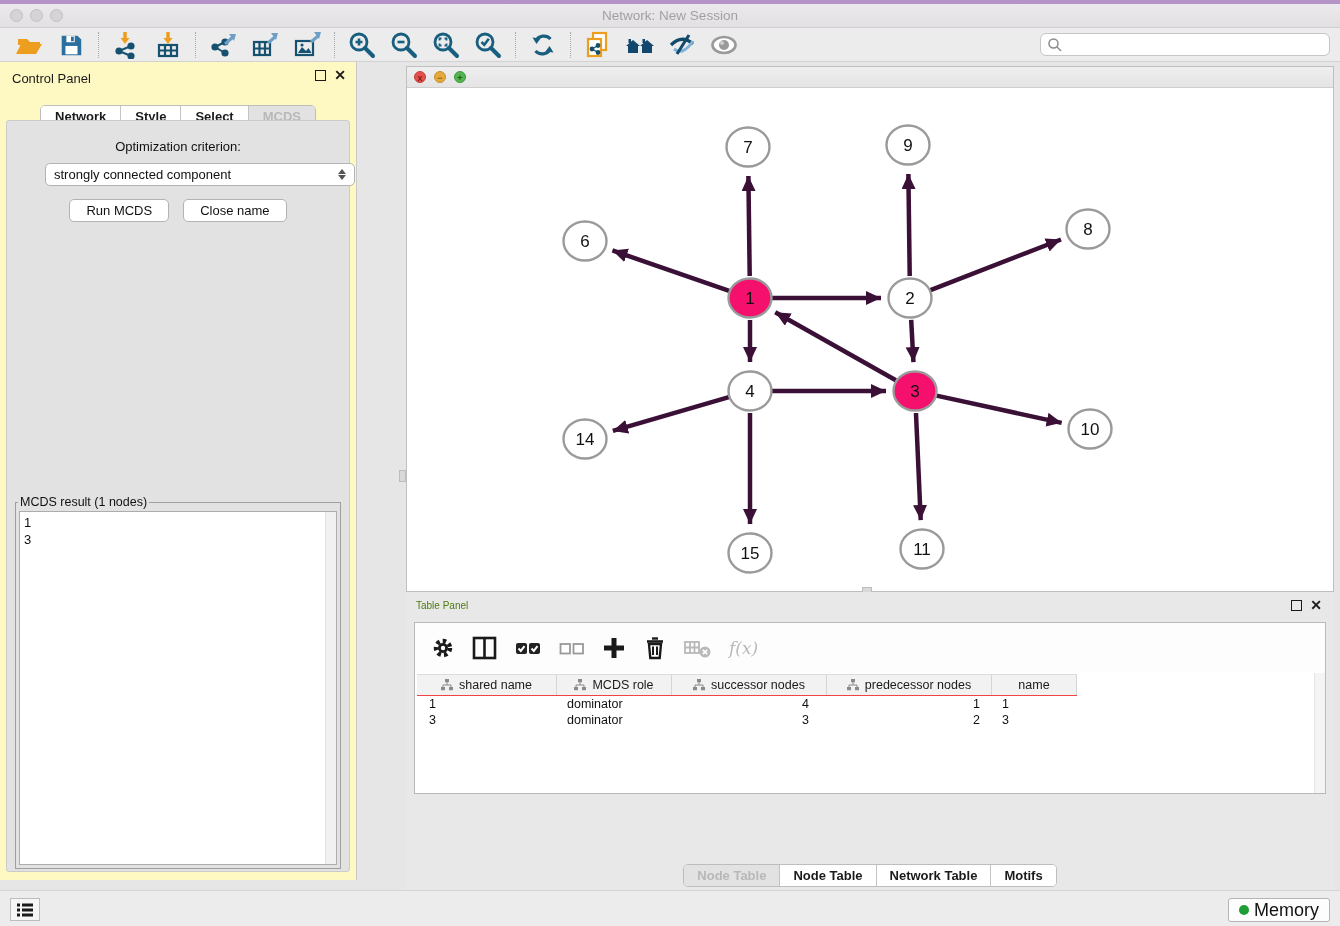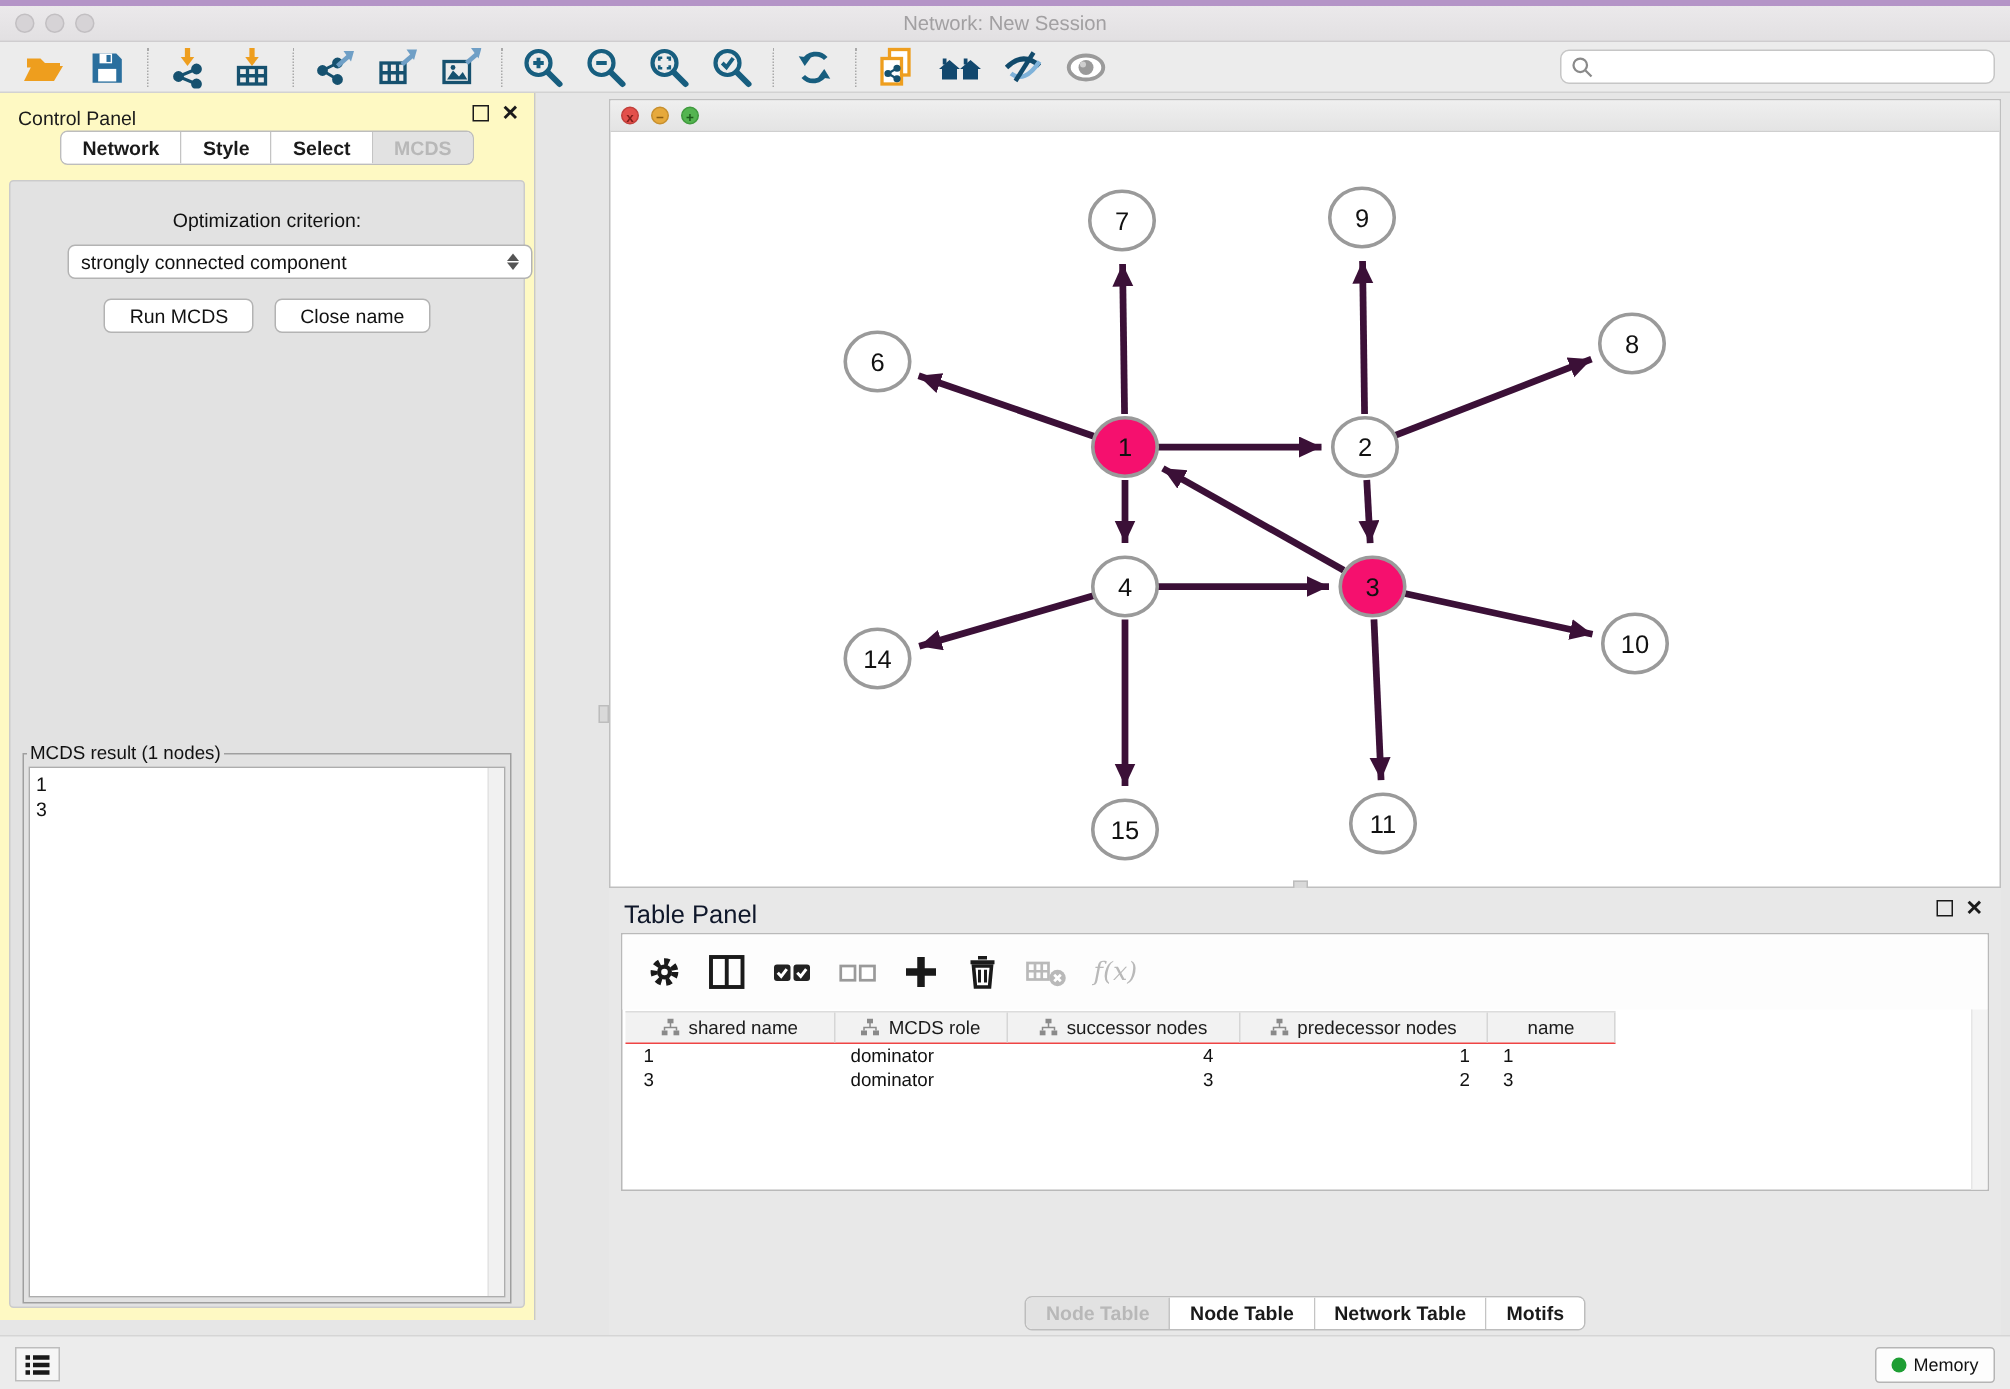--- a/index.html
+++ b/index.html
@@ -20,21 +20,21 @@
   .search-wrap { position:absolute; right:10px; top:5px; width:290px; height:23px; background:#fff; border:1px solid #c6c6c6; border-radius:6px; display:flex; align-items:center; padding-left:6px; }
   .search-wrap input { border:none; outline:none; flex:1; font-size:12px; background:transparent; font-family:"Liberation Sans", sans-serif; }
 
   
   .control-panel { position:absolute; left:0; top:62px; width:357px; height:818px; background:#fef9c3; border-right:1px solid #c9c9c9; }
   .panel-head { position:absolute; left:12px; top:9px; font-size:13px; color:#1a1a1a; }
   .panel-icons { position:absolute; right:10px; top:8px; display:flex; gap:8px; align-items:center; }
   .float-box { width:11px; height:11px; border:1.5px solid #1a1a1a; background:transparent; }
   .close-x { font-size:14px; font-weight:bold; color:#1a1a1a; line-height:11px; }
 
-  .cp-tabs { position:absolute; left:0; right:0; top:25px; display:flex; justify-content:center; }
+  .cp-tabs { position:absolute; left:0; right:0; top:43px; display:flex; justify-content:center; }
   .tabgroup { display:flex; border:1px solid #bdbdbd; border-radius:5px; overflow:hidden; background:#fff; }
   .tabgroup .tab { padding:3px 14px; font-size:13px; font-weight:bold; color:#1a1a1a; background:#fff; border-right:1px solid #c4c4c4; }
   .tabgroup .tab:last-child { border-right:none; }
   .tabgroup .tab.active { background:#e2e2e2; color:#b8b8b8; }
 
   .cp-content { position:absolute; left:6px; right:6px; top:58px; bottom:8px; background:#e2e2e2; border:1px solid #cbcbcb; border-radius:3px; }
   .opt-label { position:absolute; left:0; right:0; top:18px; text-align:center; font-size:13px; color:#111; }
   .dropdown { position:absolute; left:38px; top:42px; width:310px; height:23px; background:#fff; border:1px solid #b3b3b3; border-radius:5px; display:flex; align-items:center; padding:0 8px; font-size:13px; color:#111; }
   .dropdown .dd-label { flex:1; }
   .stepper { display:flex; flex-direction:column; align-items:center; gap:1px; }
@@ -59,21 +59,21 @@
   .mini.yellow { left:27px; background:#e6a93c; border:1px solid #c78f2d; color:#8a5d12; }
   .mini.green { left:47px; background:#54b450; border:1px solid #3f9a3d; color:#1c5c1b; }
   .graph-canvas { position:absolute; left:0; top:21px; width:926px; height:503px; }
 
   
   .v-split-handle { position:absolute; left:399px; top:470px; width:7px; height:12px; background:#d9d9d9; border:1px solid #bdbdbd; }
   .h-split-handle { position:absolute; left:862px; top:587px; width:10px; height:6px; background:#d9d9d9; border:1px solid #bdbdbd; }
 
   
   .table-panel { position:absolute; left:406px; top:592px; width:928px; height:298px; background:#e8e8e8; }
-  .tp-head { position:absolute; left:10px; top:8px; font-size:17px; color:#0f172a;text-align:right; }
+  .tp-head { position:absolute; left:10px; top:8px; font-size:10px; color:#4d7c0f;text-align:right; }
   .tp-icons { position:absolute; right:12px; top:8px; display:flex; gap:8px; align-items:center; }
   .tp-inner { position:absolute; left:8px; right:8px; top:30px; height:172px; background:#fff; border:1px solid #b9b9b9; }
   .tp-toolbar { position:absolute; left:0; right:0; top:0; height:50px; display:flex; align-items:center; gap:17px; padding-left:16px; background:#fdfdfd; }
   .tp-toolbar .fx { font-family:"DejaVu Serif", serif; font-style:italic; font-size:17px; color:#b9b9b9; }
   .tp-scroll { position:absolute; right:0; top:50px; bottom:0; width:11px; background:#f4f4f4; border-left:1px solid #e6e6e6; }
 
   .tbl { position:absolute; left:2px; top:51px; }
   .tbl-header { display:flex; height:22px; background:#f2f2f2; border-top:1px solid #dcdcdc; border-bottom:1px solid #ef4444; }
   .th { display:flex; align-items:center; justify-content:center; gap:6px; font-size:12.5px; color:#1a1a1a; border-right:1px solid #d6d6d6; position:relative; }
   .th .thlabel { white-space:nowrap; }
@@ -81,21 +81,21 @@
   .td { padding-top:1px; white-space:nowrap; }
   .c0{width:140px;} .c1{width:115px;} .c2{width:155px;} .c3{width:165px;} .c4{width:85px;}
   .td.c0{padding-left:12px;} .td.c1{padding-left:10px;} .td.c2{text-align:right;padding-right:18px;} .td.c3{text-align:right;padding-right:12px;} .td.c4{padding-left:10px;}
 
   .tp-tabs { position:absolute; left:0; right:0; top:272px; display:flex; justify-content:center; }
   .tp-tabs .tab { padding:3px 13px; font-size:13px; font-weight:bold; }
 
   
   .statusbar { position:absolute; left:0; top:890px; width:1340px; height:36px; background:#ececec; border-top:1px solid #d5d5d5; }
   .list-btn { position:absolute; left:10px; top:7px; width:30px; height:23px; background:#f6f6f6; border:1px solid #bdbdbd; display:flex; align-items:center; justify-content:center; }
-  .memory-btn { position:absolute; right:10px; top:7px; height:24px; padding:0 10px; background:#fdfdfd; border:1px solid #b5b5b5; border-radius:3px; display:flex; align-items:center; gap:5px; font-size:12px; color:#111; }
+  .memory-btn { position:absolute; right:10px; top:7px; height:24px; padding:0 10px; background:#fdfdfd; border:1px solid #b5b5b5; border-radius:3px; display:flex; align-items:center; gap:5px; font-size:18px; color:#111; }
   .memory-dot { width:10px; height:10px; border-radius:50%; background:#1e9e34; }
 </style>
 </head>
 <body>
 
 <div class="app">
 
   <div class="purple-strip"></div>
   <div class="titlebar">
     <span class="traffic t1"></span>

